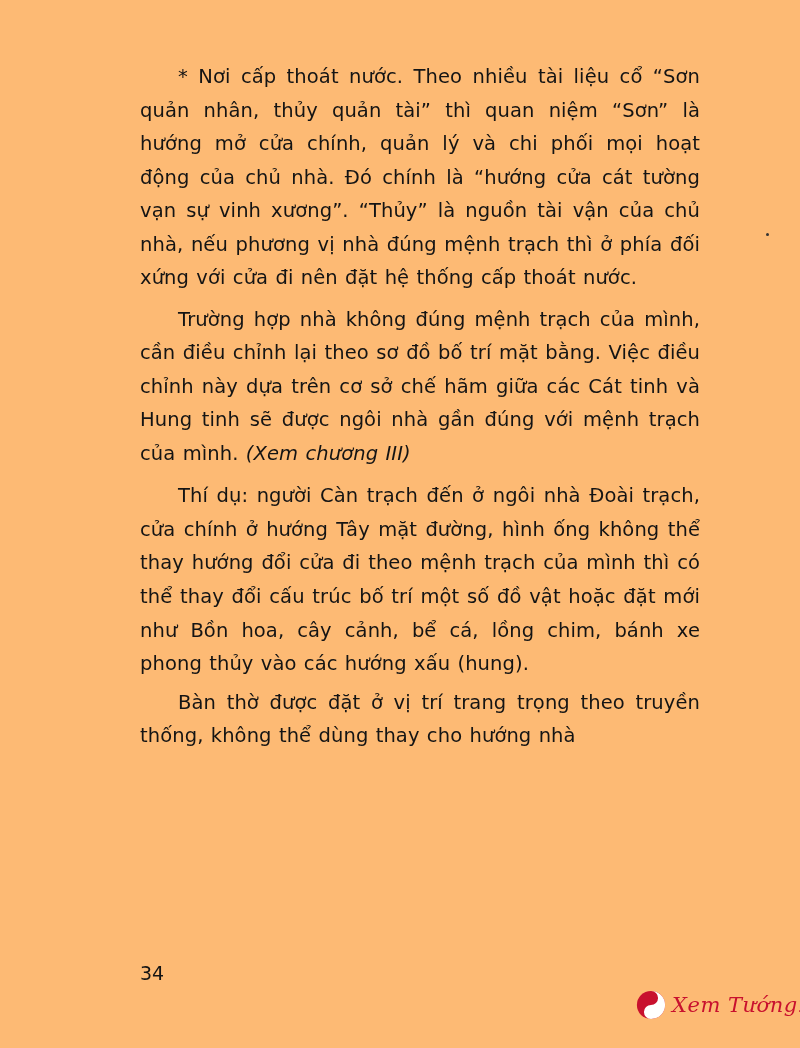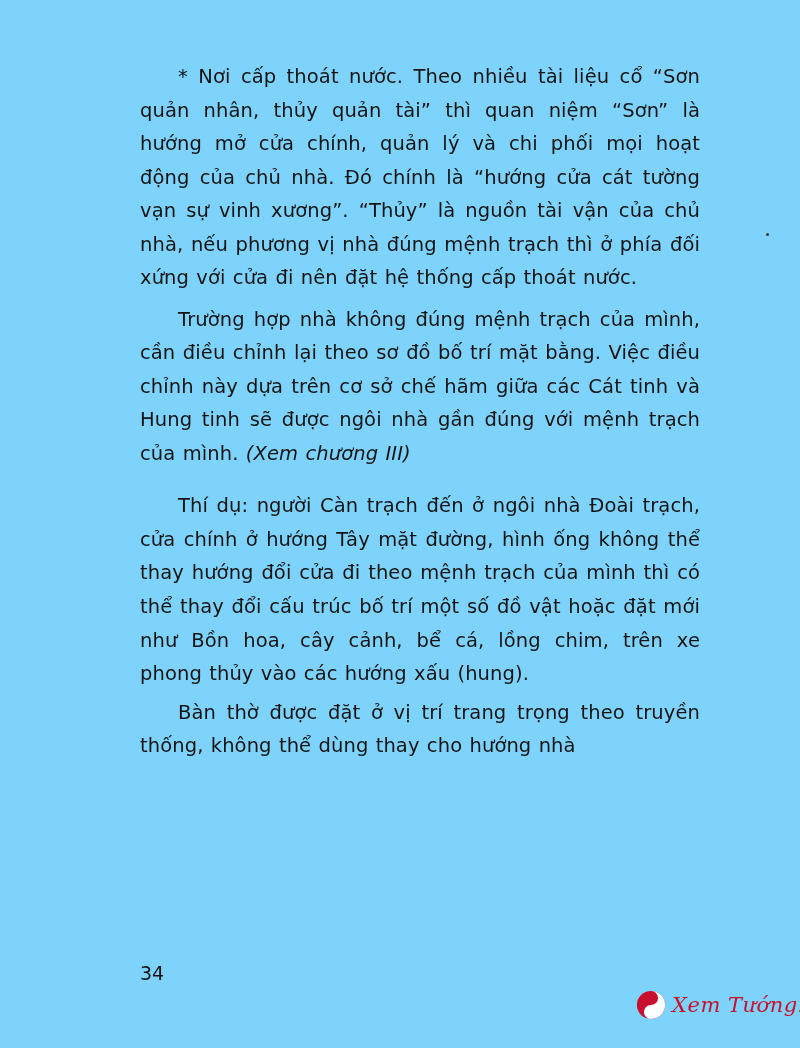--- a/index.html
+++ b/index.html
@@ -14,21 +14,21 @@
     color: #1a1a1a;
     position: relative;
     overflow: hidden;
   }
   .page {
     position: absolute;
     left: 0;
     top: 0;
     width: 800px;
     height: 1048px;
-    background: #7dd3fc;
+    background: #fdba74;
   }
   .content {
     position: absolute;
     left: 140px;
     top: 60px;
     width: 560px;
   }
   .para {
     font-size: 19.5px;
     line-height: 1.72;
@@ -36,21 +36,21 @@
     text-justify: inter-word;
     margin: 0 0 2px 0;
     letter-spacing: 0.1px;
     word-spacing: 1px;
     color: #141414;
   }
   .para.indent {
     text-indent: 38px;
   }
   .para.tight {
-    margin-bottom: 16px;
+    margin-bottom: 6px;
   }
   .gap {
     height: 3px;
   }
   .italic {
     font-style: italic;
   }
   .page-number {
     position: absolute;
     left: 140px;
@@ -107,21 +107,21 @@
 
 
 
 
     <div class="gap"></div>
 
     <p class="para indent tight"><span>Trường hợp nhà không đúng mệnh trạch của mình, cần điều chỉnh lại theo sơ đồ bố trí mặt bằng. Việc điều chỉnh này dựa trên cơ sở chế hãm giữa các Cát tinh và Hung tinh sẽ được ngôi nhà gần đúng với mệnh trạch của mình. </span><span class="italic">(Xem chương III)</span></p>
 
     <div class="gap"></div>
 
-    <p class="para indent">Thí dụ: người Càn trạch đến ở ngôi nhà Đoài trạch, cửa chính ở hướng Tây mặt đường, hình ống không thể thay hướng đổi cửa đi theo mệnh trạch của mình thì có thể thay đổi cấu trúc bố trí một số đồ vật hoặc đặt mới như Bồn hoa, cây cảnh, bể cá, lồng chim, trên xe phong thủy vào các hướng xấu (hung).</p>
+    <p class="para indent">Thí dụ: người Càn trạch đến ở ngôi nhà Đoài trạch, cửa chính ở hướng Tây mặt đường, hình ống không thể thay hướng đổi cửa đi theo mệnh trạch của mình thì có thể thay đổi cấu trúc bố trí một số đồ vật hoặc đặt mới như Bồn hoa, cây cảnh, bể cá, lồng chim, bánh xe phong thủy vào các hướng xấu (hung).</p>
 
     <div class="gap"></div>
 
     <p class="para indent">Bàn thờ được đặt ở vị trí trang trọng theo truyền thống, không thể dùng thay cho hướng nhà</p>
 
   </div>
 
   <div class="dot-mark"></div>
 
   <div class="page-number">34</div>

